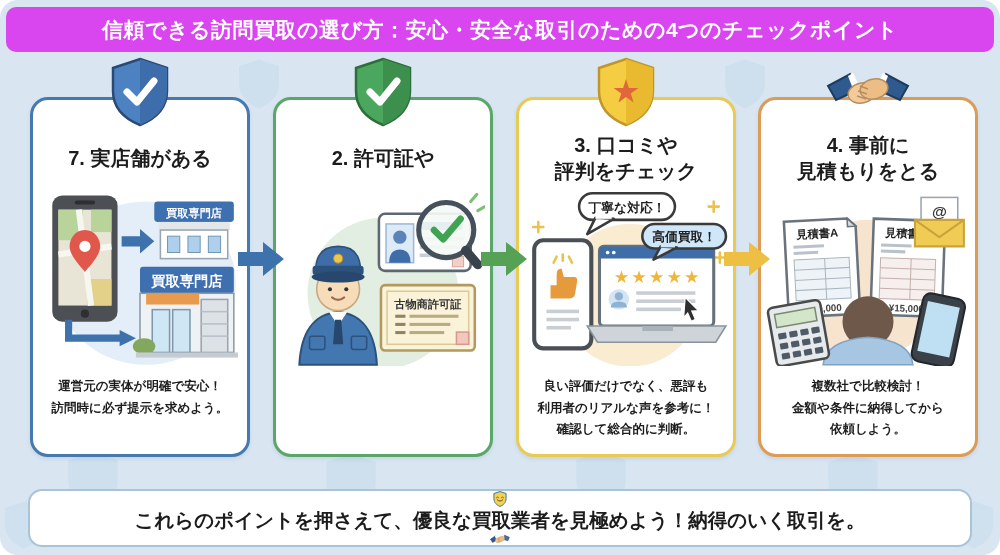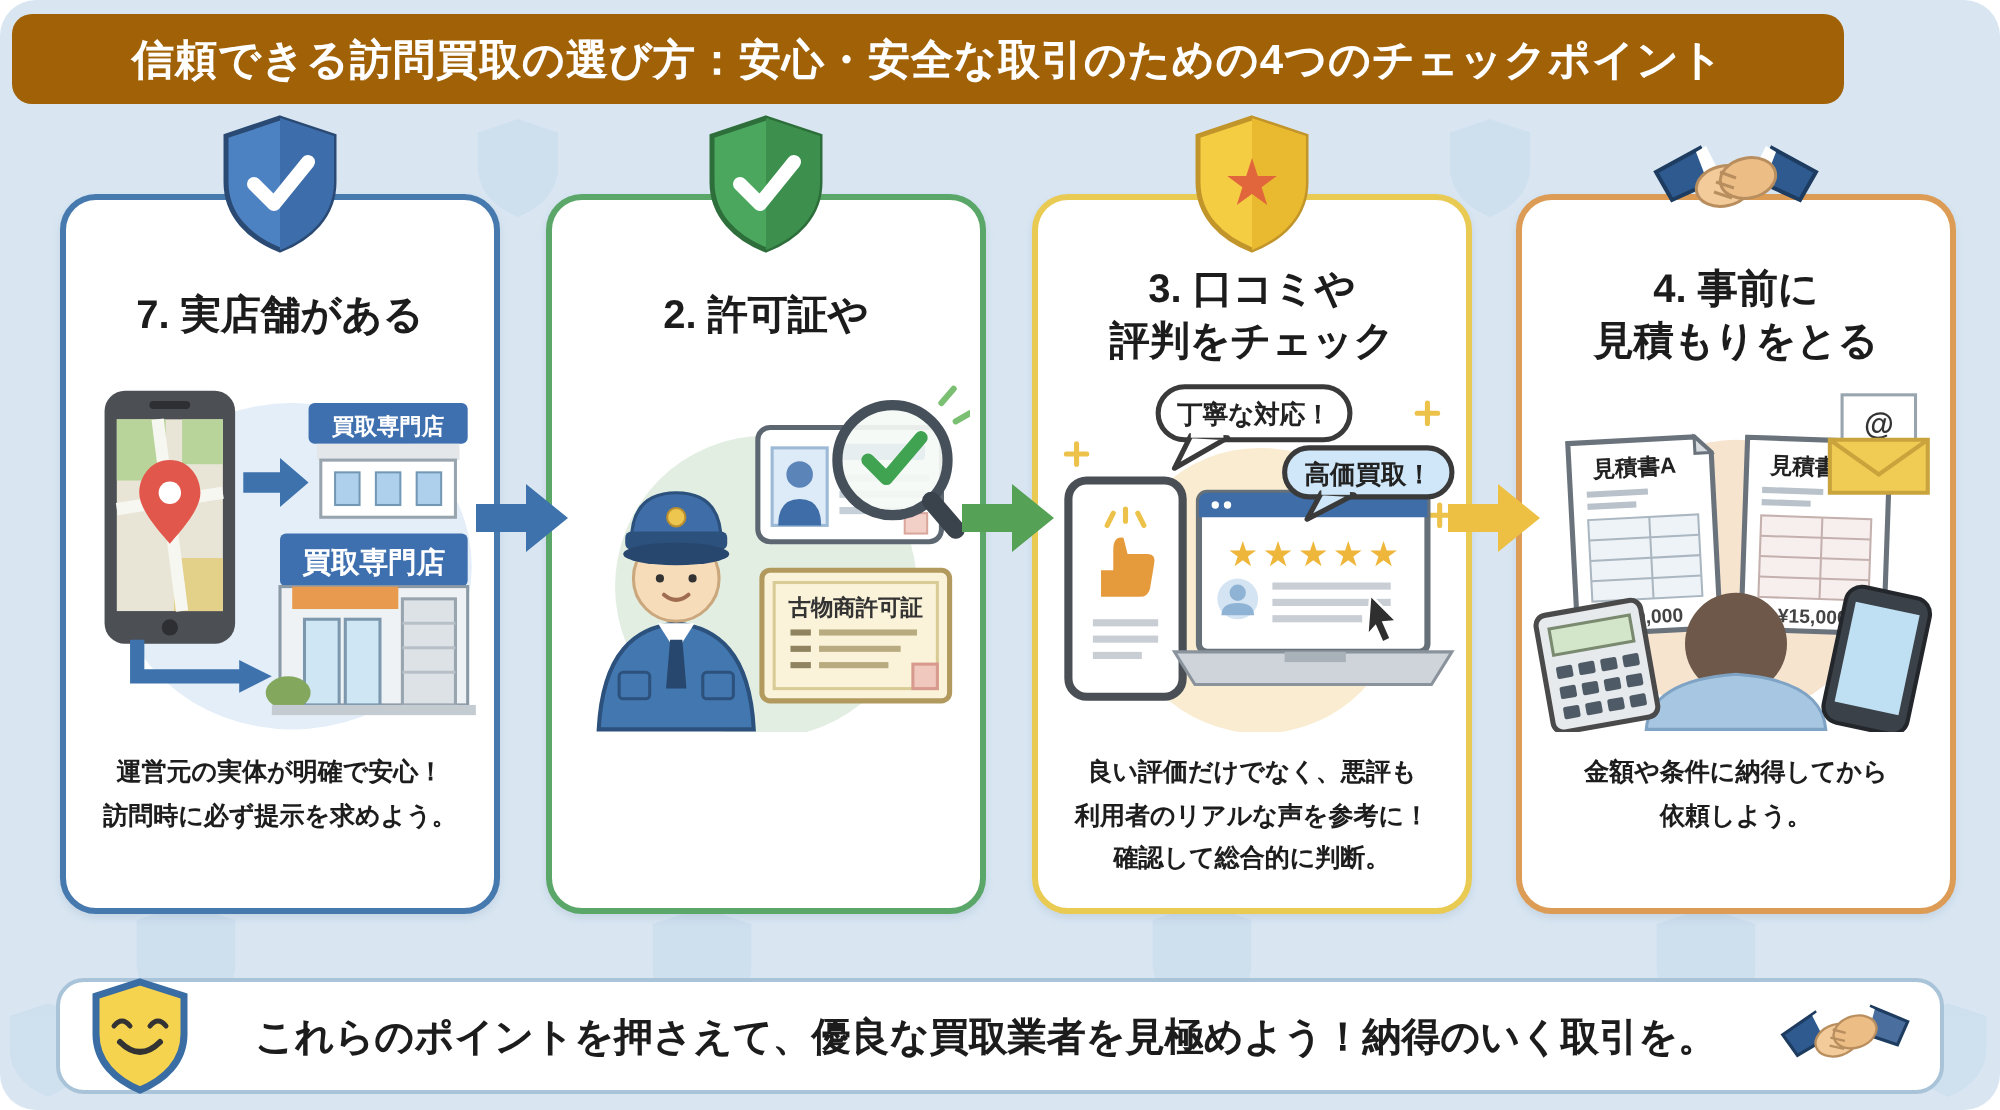--- a/index.html
+++ b/index.html
@@ -5,22 +5,22 @@
   html,body { margin:0; padding:0; }
   body {
     width:1000px; height:555px; position:relative; background:#ffffff;
     font-family:"Liberation Sans","DejaVu Sans",sans-serif;
     -webkit-font-smoothing:antialiased;
   }
   .frame {
     position:absolute; inset:0; background:#d9e6f2; border-radius:18px; overflow:hidden;
   }
   .title-bar {
-    position:absolute; top:7px; left:6px; width:916px; height:45px;
-    background:#a16207; border-radius:10px;
+    position:absolute; top:7px; left:6px; width:988px; height:45px;
+    background:#d946ef; border-radius:10px;
     display:flex; align-items:center; justify-content:center; z-index:6;
   }
   .title-bar span { color:#fff; font-size:21px; font-weight:800; letter-spacing:.5px; white-space:nowrap; }
 
   .watermark { position:absolute; z-index:1; opacity:.55; }
 
   .panel {
     position:absolute; top:97px; width:220px; height:360px; background:#fff;
     border:3.5px solid; border-radius:18px; box-sizing:border-box; z-index:2;
     box-shadow:0 2px 4px rgba(60,90,130,.12);
@@ -42,21 +42,21 @@
     line-height:1.72; color:#1d1d1d;
   }
 
   .badge  { position:absolute; top:57px; z-index:4; }
   .badge-hs { position:absolute; top:68px; z-index:4; }
   .arrow  { position:absolute; top:239px; z-index:3; }
 
   .footer {
     position:absolute; left:28px; top:489px; width:944px; height:58px;
     background:#fff; border:2.5px solid #a9c3d8; border-radius:14px;
-    box-sizing:border-box; display:flex; align-items:center; padding:0 14px; z-index:5;
+    box-sizing:border-box; display:flex; align-items:center; padding:0 14px; z-index:5;flex-direction:column;
   }
   .footer-text { flex:1; text-align:center; font-size:19.5px; font-weight:800; color:#1c1c1c; white-space:nowrap; }
   .footer-hs { transform:rotate(-6deg); }
 
   svg text { font-family:"Liberation Sans","DejaVu Sans",sans-serif; }
 </style>
 </head>
 <body>
 
 <div class="frame">
@@ -350,20 +350,21 @@
           </g>
         </g>
 
         <g transform="rotate(12 168 136)">
           <rect x="148" y="102" width="42" height="68" rx="8" fill="#3b4148" stroke="#23272c" stroke-width="2"></rect>
           <rect x="153" y="110" width="32" height="50" fill="#bfe0f2"></rect>
         </g>
       </svg>
     </div>
     <div class="panel-desc">
+      <div>複数社で比較検討！</div>
       <div>金額や条件に納得してから</div>
       <div>依頼しよう。</div>
     </div>
   </div>
 
   <svg class="arrow" style="left:238px" width="46" height="40" viewBox="0 0 46 40">
     <polygon points="0,13 25,13 25,3 46,20 25,37 25,27 0,27" fill="#3d72ad"></polygon>
   </svg>
   <svg class="arrow" style="left:481px" width="46" height="40" viewBox="0 0 46 40">
     <polygon points="0,13 25,13 25,3 46,20 25,37 25,27 0,27" fill="#55a156"></polygon>

